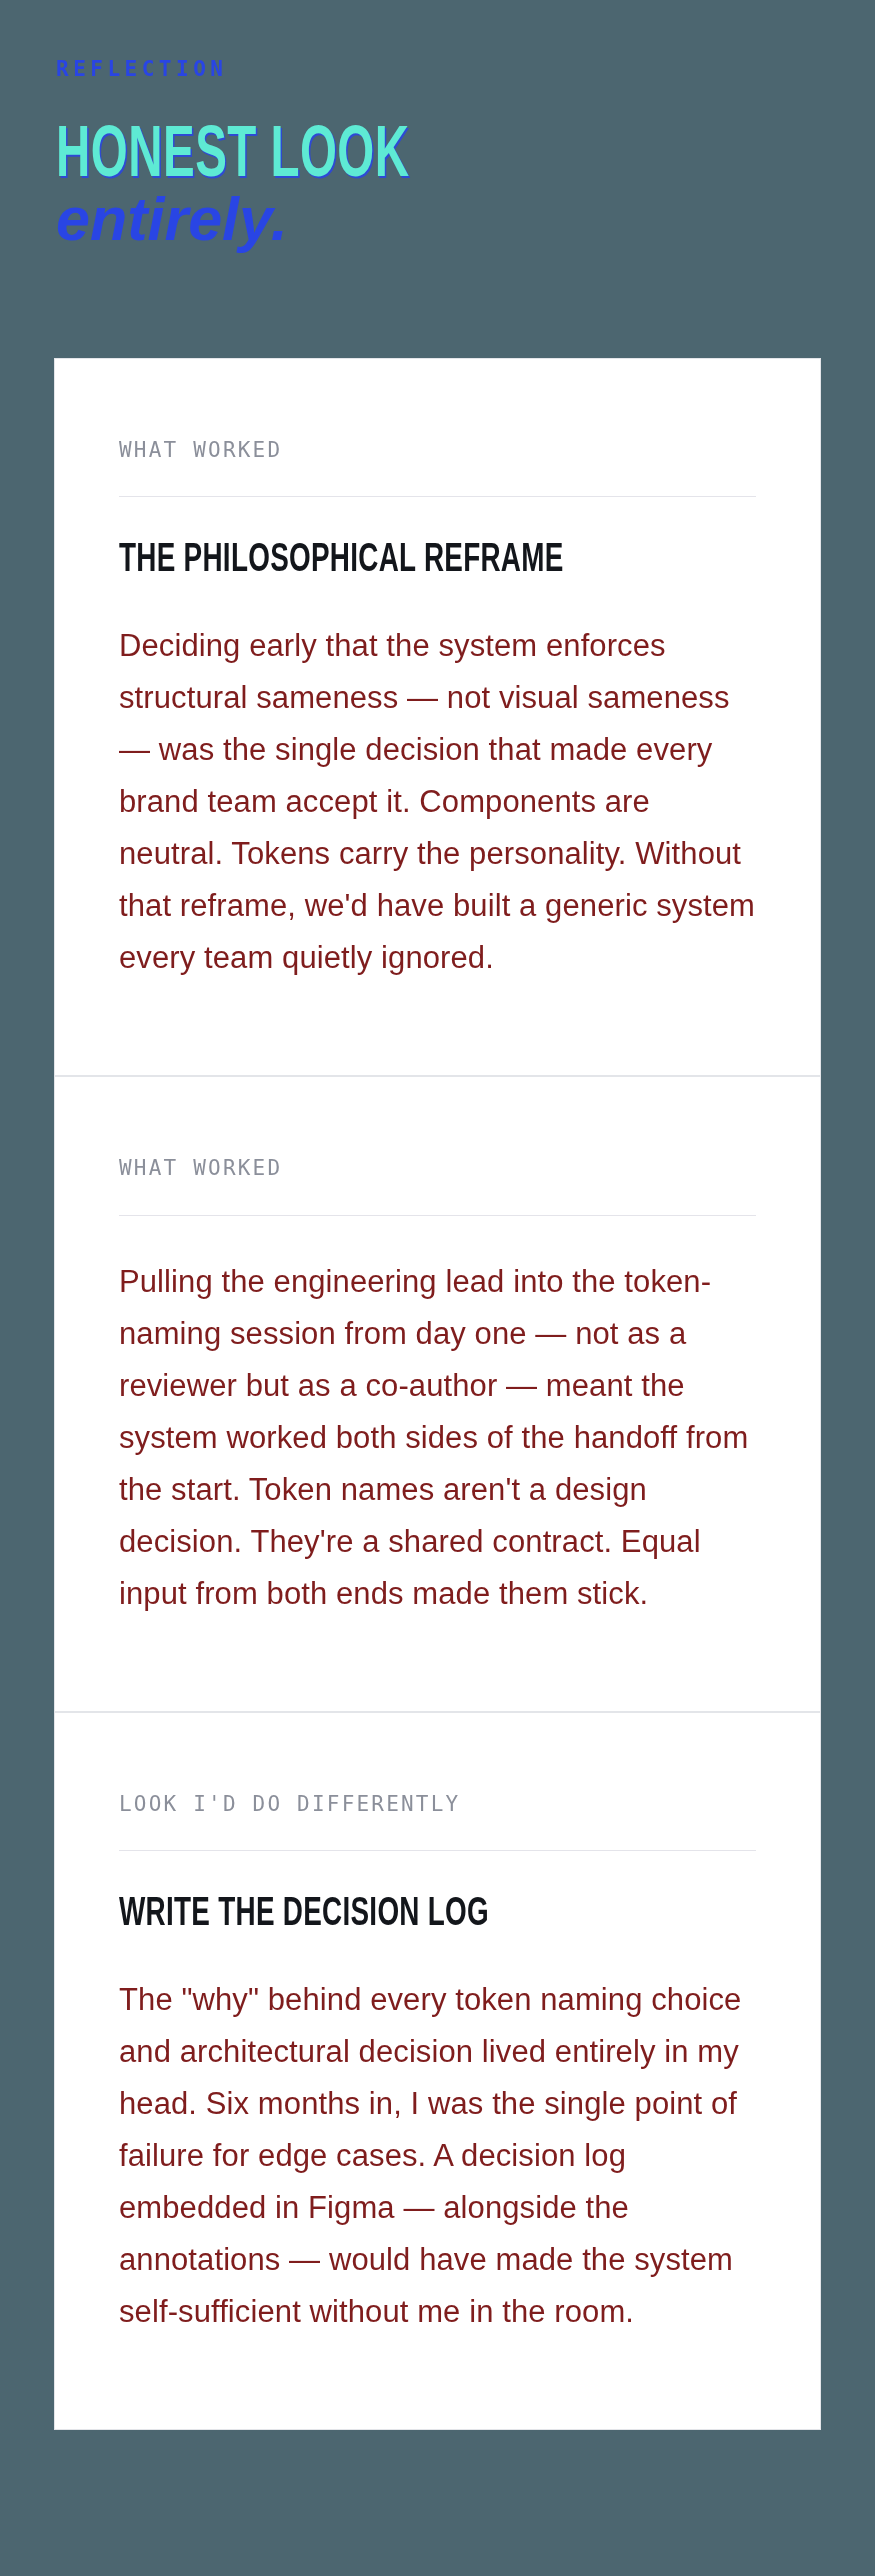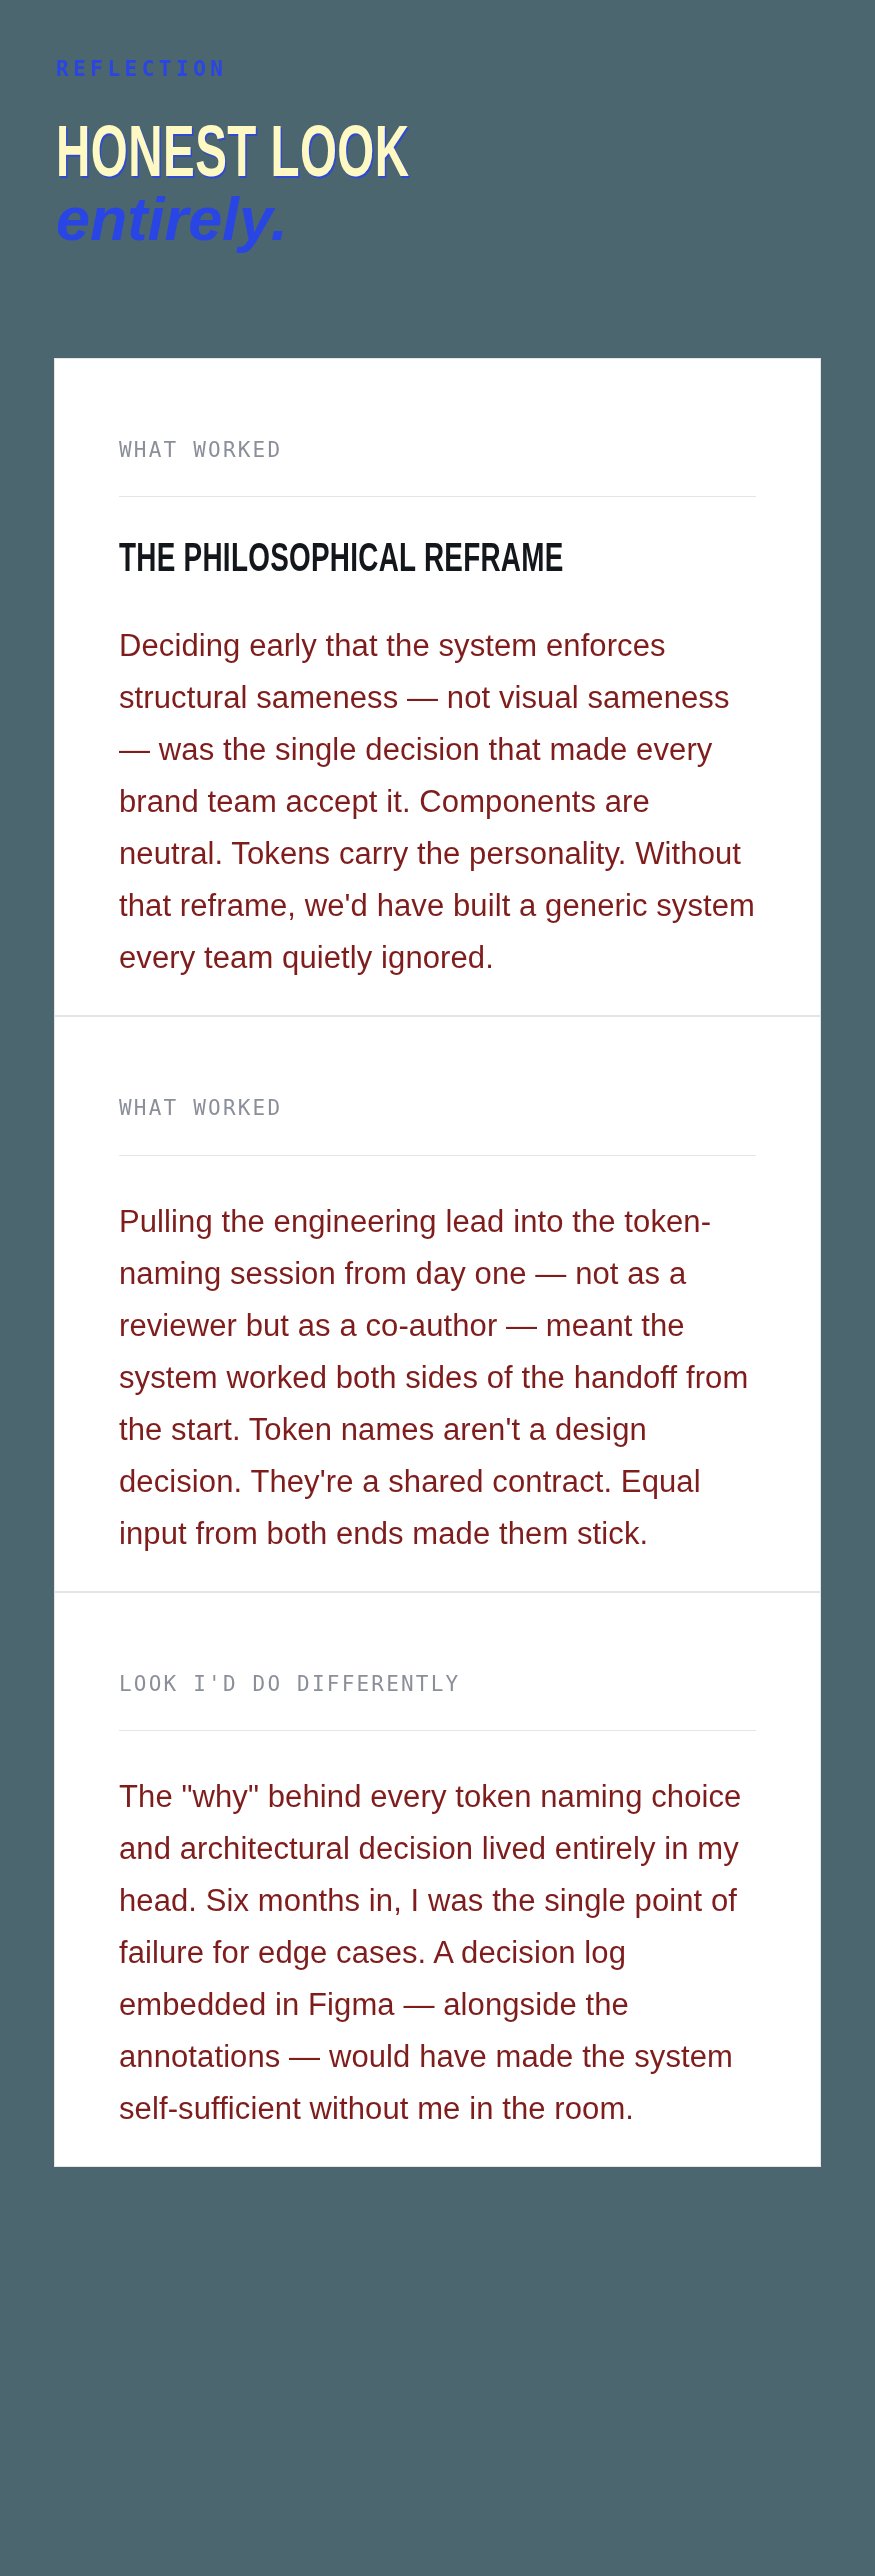--- a/index.html
+++ b/index.html
@@ -22,21 +22,21 @@
     line-height: 25.4px;
     letter-spacing: 4.5px;
     font-weight: 700;
     color: #2945E4;
   }
   .title-line1 {
     margin-top: 33px;
     font-size: 72px;
     line-height: 72px;
     font-weight: 700;
-    color: #fef9c3;
+    color: #5eead4;
   }
   .title-line1 .squeeze {
     display: inline-block;
     transform: scaleX(0.66);
     transform-origin: 0 50%;
     letter-spacing: 0.7px;
     text-shadow: 2.2px 2.2px 0 rgba(41, 69, 228, 0.85);
     white-space: nowrap;
   }
   .title-line2 {
@@ -49,21 +49,21 @@
     letter-spacing: 0px;
   }
 
   
   .cards {
     margin: 108px 54px 0 54px;
   }
   .card {
     background: #FFFFFF;
     border: 1.5px solid #E3E5E9;
-    padding: 79px 64px 31px 64px;
+    padding: 79px 64px 91px 64px;
   }
   .card + .card { margin-top: 0; }
   .card-label {
     font-family: "DejaVu Sans Mono", monospace;
     font-size: 21px;
     line-height: 25.4px;
     letter-spacing: 2.2px;
     color: #8B8F9A;
   }
   .card-rule {
@@ -119,17 +119,20 @@
 
   <div class="card">
     <div class="card-label">WHAT WORKED</div>
     <div class="card-rule"></div>
     <div class="card-body">Pulling the engineering lead into the token-naming session from day one — not as a reviewer but as a co-author — meant the system worked both sides of the handoff from the start. Token names aren't a design decision. They're a shared contract. Equal input from both ends made them stick.</div>
   </div>
 
   <div class="card">
     <div class="card-label">LOOK I'D DO DIFFERENTLY</div>
     <div class="card-rule"></div>
+    <div class="card-heading">
+      <span class="squeeze">WRITE THE DECISION LOG</span>
+    </div>
     <div class="card-body">The "why" behind every token naming choice and architectural decision lived entirely in my head. Six months in, I was the single point of failure for edge cases. A decision log embedded in Figma — alongside the annotations — would have made the system self-sufficient without me in the room.</div>
   </div>
 
 </div>
 
 
 </body></html>

